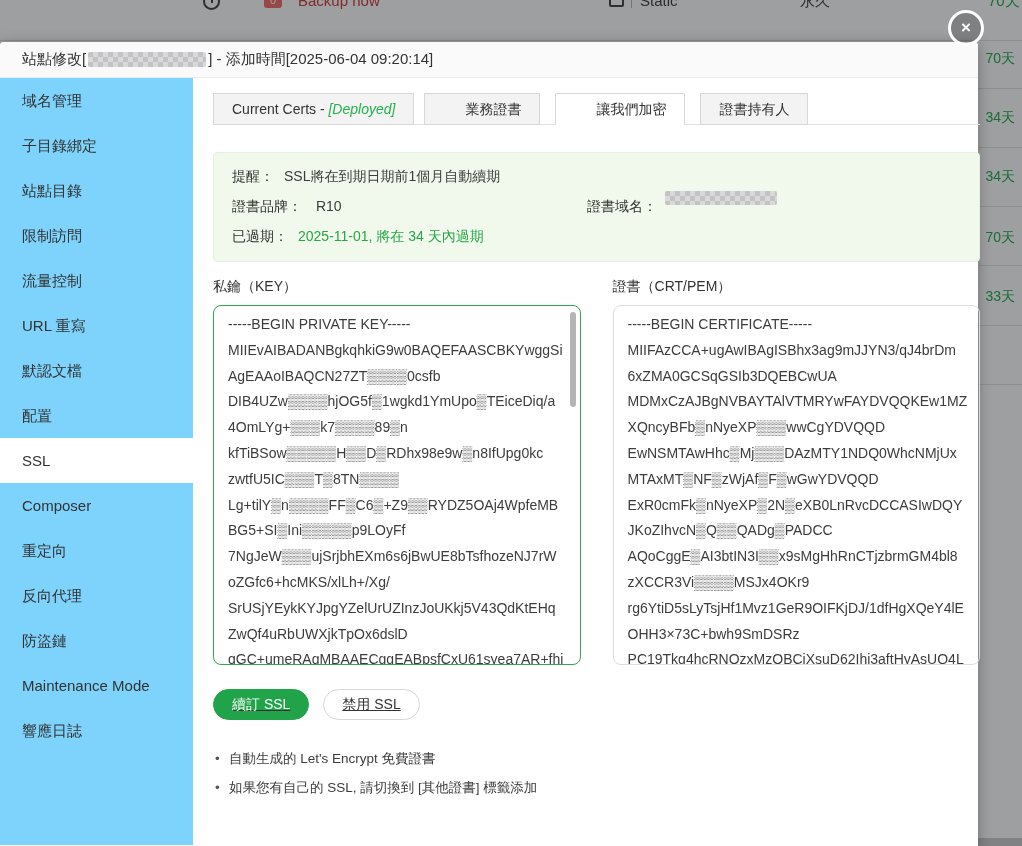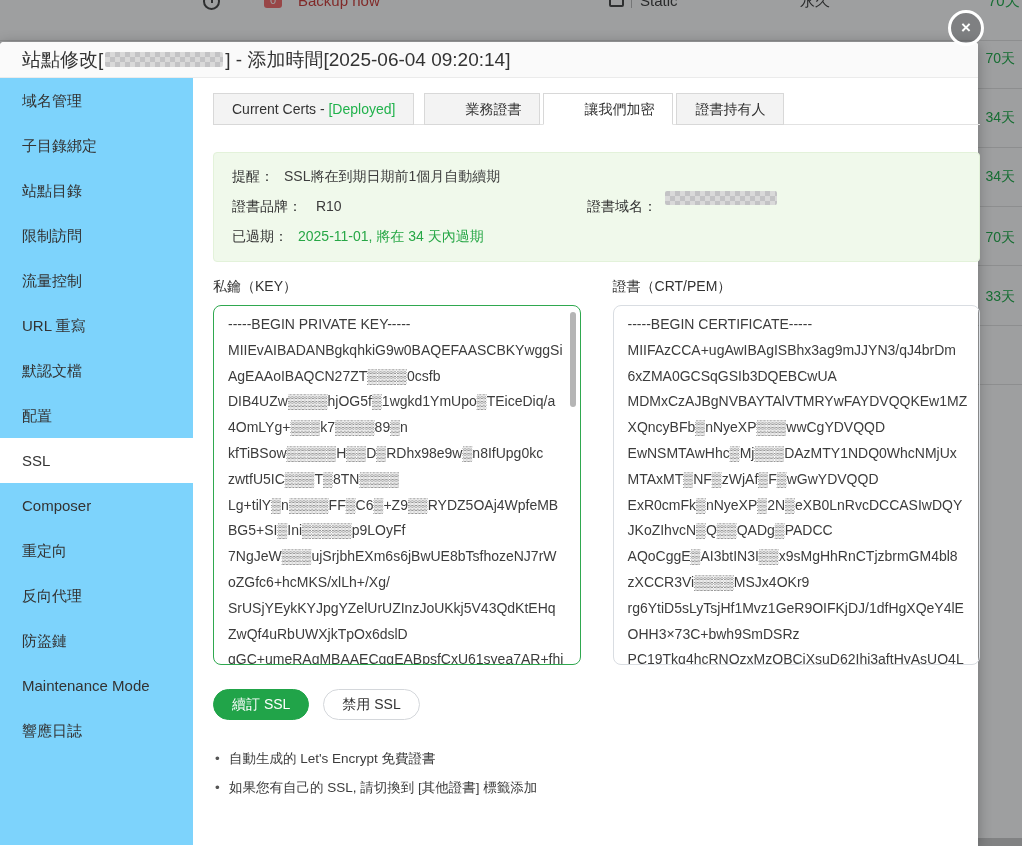--- a/index.html
+++ b/index.html
@@ -20,60 +20,60 @@
   .bg-perm { left:800px; color:#3c3c3c; }
   .bg-days-top { left:988px; color:#1fae4b; }
   .bg-rowline { position:absolute; left:0; right:0; height:1px; background:#e3e3e3; }
   .bg-day { position:absolute; right:7px; font-size:14px; color:#1fae4b; }
   .bg-footer { position:absolute; left:0; right:0; bottom:0; height:8px; background:#cfcfcf; }
 
   .overlay { position:absolute; inset:0; background:rgba(13,16,18,0.40); z-index:5; }
 
   
   .modal { position:absolute; left:0; top:42px; width:978px; height:804px; background:#fff; z-index:10; border-radius:4px 4px 0 0; box-shadow:0 2px 14px rgba(0,0,0,.3); }
-  .modal-header { height:36px; background:#fafafa; border-bottom:1px solid #ebebeb; border-radius:4px 4px 0 0; display:flex; align-items:center; padding-left:22px; font-size:19px; color:#333; }
+  .modal-header { height:36px; background:#fafafa; border-bottom:1px solid #ebebeb; border-radius:4px 4px 0 0; display:flex; align-items:center; padding-left:22px; font-size:15px; color:#333; }
   .redact { display:inline-block; vertical-align:-2px; border-radius:2px;
             background:conic-gradient(#d9d9d9 25%, #c3c3c5 0 50%, #d9d9d9 0 75%, #c3c3c5 0) 0 0/10px 10px; }
   .redact.title-domain { width:118px; height:15px; margin:0 2px; }
   .redact.cert-domain { width:112px; height:14px; margin-left:8px; }
 
   .modal-body { display:flex; height:767px; }
 
   
   .sidebar { width:193px; background:#7dd3fc; flex:0 0 193px; }
   .side-item { height:45px; line-height:45px; padding-left:22px; font-size:15px; color:#333; cursor:pointer; }
   .side-item.active { background:#fff; }
 
   
   .content { flex:1; padding:15px 33px 0 20px; }
 
   .tabs { display:flex; border-bottom:1px solid #e2e2e2; align-items:flex-end; }
   .tab { height:32px; line-height:30px; padding:0 18px; font-size:14px; background:#f3f3f3; border:1px solid #d8d8d8; margin-bottom:-1px; cursor:pointer; white-space:nowrap; }
   .tab.first { margin-right:10px; }
-  .tab.mid { margin-right:3px;padding-left:40px; }
+  .tab.mid { margin-right:15px;padding-left:40px; }
   .tab.active { background:#fff; border-bottom-color:#fff; }
-  .deployed { color:#21b24c; }
+  .deployed { color:#21b24c;font-style:italic; }
 
   .notice { margin-top:27px; background:#f0f9eb; border:1px solid #e3f2da; border-radius:4px; padding:8px 18px 10px; font-size:14px; color:#3c3c3c; }
   .notice-row { line-height:30px; display:flex; }
   .notice-label { color:#333; }
   .notice-val { margin-left:10px; }
   .notice-brand-group { width:355px; flex:0 0 355px; }
   .green-text { color:#27a746; }
 
   .pem-cols { display:flex; gap:32px; margin-top:16px; }
   .pem-col { flex:1; min-width:0; }
   .pem-label { font-size:14px; color:#333; margin-bottom:9px; }
   .pem-box { position:relative; height:360px; border-radius:8px; padding:6px 14px; overflow:hidden;
              font-size:14px; color:#3c3c3c; line-height:25.8px; white-space:nowrap; cursor:text; }
   .pem-box.key { border:1px solid #2fa84f; }
   .pem-box.crt { border:1px solid #d9dde2; }
   .scroll-thumb { position:absolute; top:6px; right:4px; width:6px; height:95px; background:#b5b5b5; border-radius:3px; }
 
-  .btn-row { margin-top:24px; display:flex; gap:14px; }
+  .btn-row { margin-top:24px; display:flex; gap:14px;text-decoration:underline; }
   .btn { height:31px; line-height:29px; padding:0 18px; font-size:14px; border-radius:16px; cursor:pointer; }
   .btn-green { background:#21a449; border:1px solid #21a449; color:#fff; }
   .btn-plain { background:#fff; border:1px solid #d4d7db; color:#333; }
 
   .notes { margin-top:24px; }
   .note { font-size:13.5px; color:#3c3c3c; line-height:29px; padding-left:16px; position:relative; }
   .note::before { content:"•"; position:absolute; left:2px; color:#555; }
 
   
   .close-btn { position:absolute; left:948px; top:10px; width:36px; height:36px; border-radius:50%;

